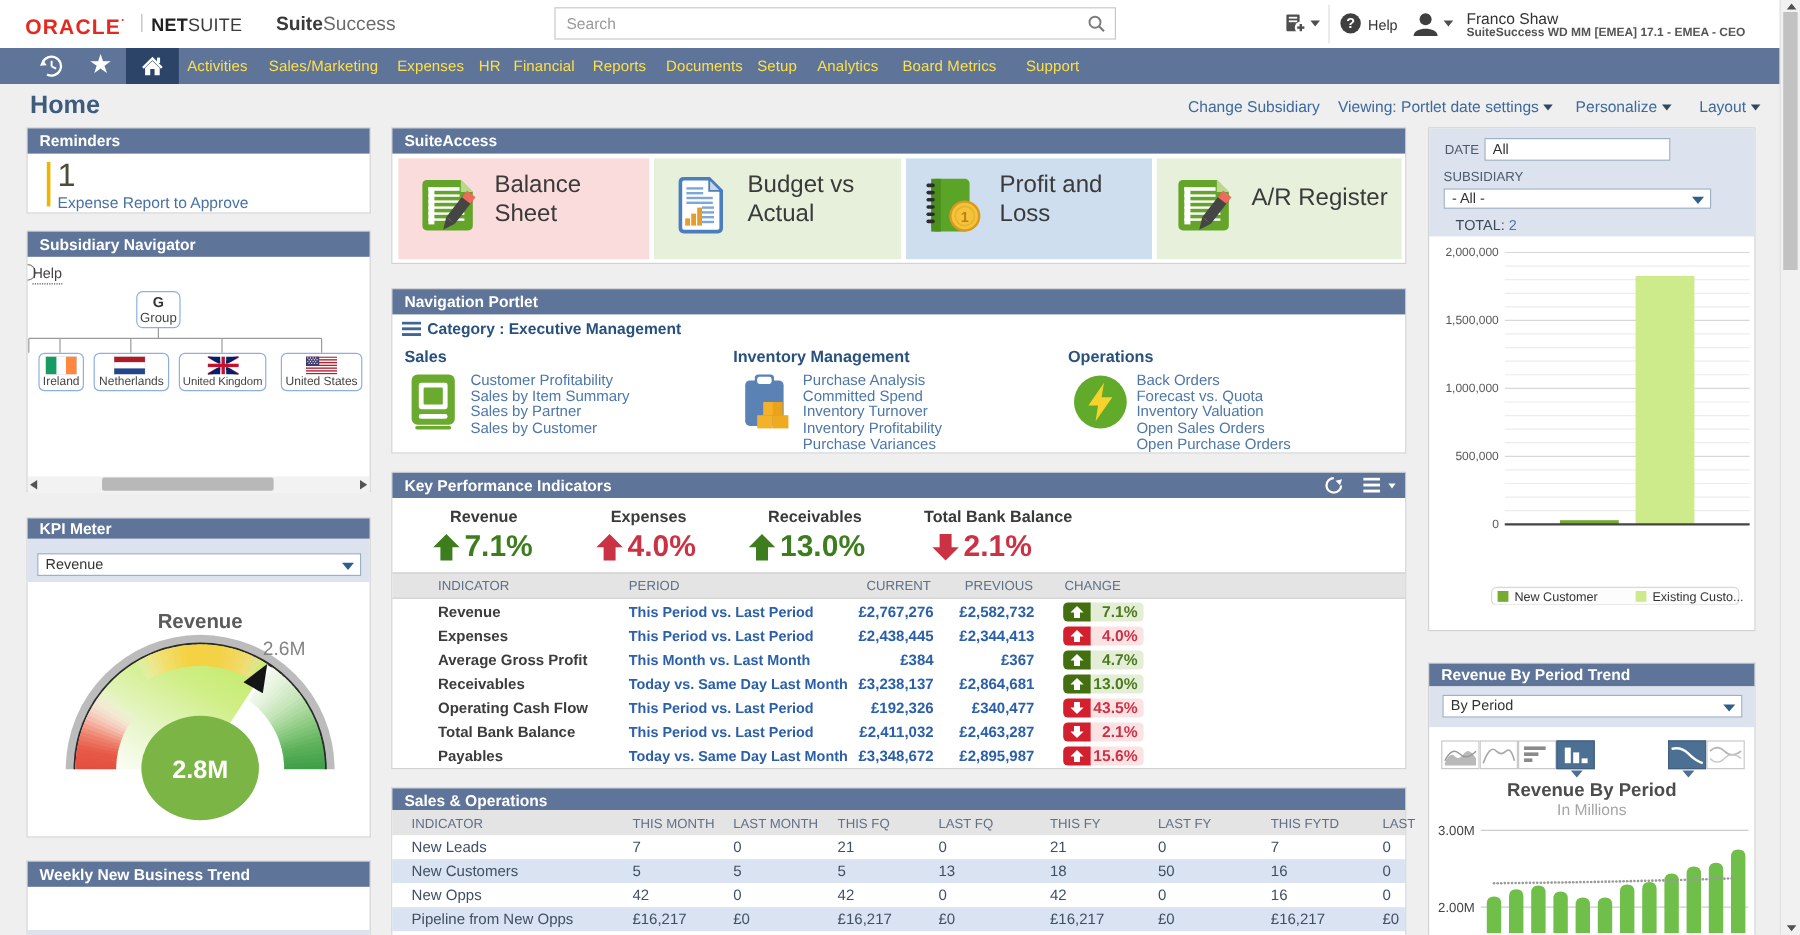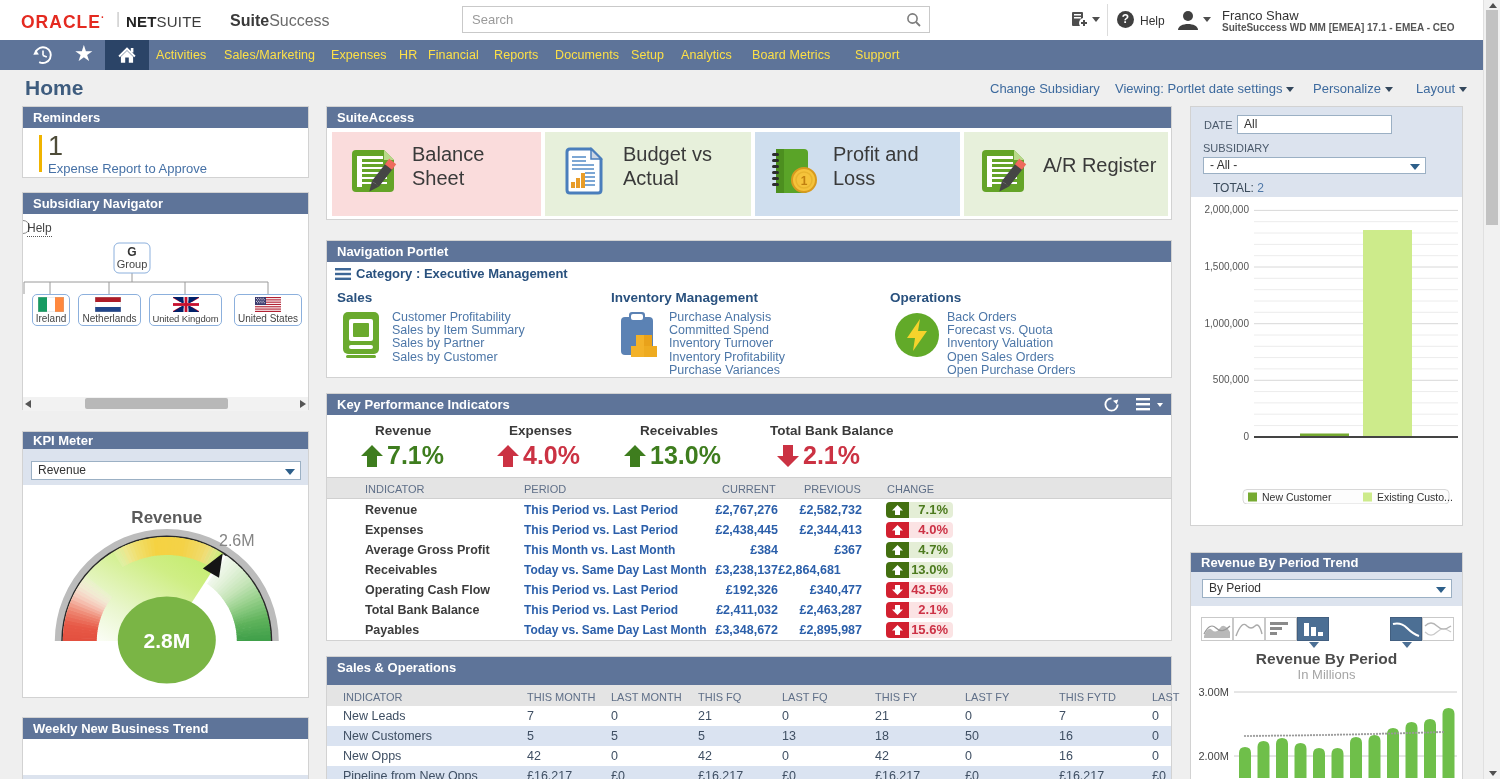--- a/index.html
+++ b/index.html
@@ -515,21 +515,21 @@
 <span class="abs" style="left:430px;top:3px;width:105px;text-align:right;font-size:12.5px;font-weight:bold;color:#2b5faa;">£367</span>
 <span class="abs" style="left:559px;top:2px;width:23px;height:16px;background:#436f10;border-radius:4px 0 0 4px;"><svg width="23" height="16" viewBox="0 0 16 16" preserveAspectRatio="xMidYMid meet">
             <path d="M8 3 L13.5 8.5 L10.5 8.5 L10.5 13 L5.5 13 L5.5 8.5 L2.5 8.5 Z" fill="#fff"></path>
           </svg></span>
 <span class="abs" style="left:582px;top:2px;width:44px;height:16px;background:#e4eed6;border-radius:0 4px 4px 0;font-size:13px;font-weight:bold;color:#4c7a1e;text-align:right;line-height:16px;padding-right:5px;">4.7%</span>
 </div>
 <div class="abs" style="left:0;top:145px;width:844px;height:20px;">
 <span class="abs" style="left:38px;top:3px;font-size:12.5px;font-weight:bold;color:#3c3c3c;">Receivables</span>
 <span class="abs" style="left:197px;top:3px;font-size:12px;font-weight:bold;color:#2b5faa;">Today vs. Same Day Last Month</span>
 <span class="abs" style="left:330px;top:3px;width:121px;text-align:right;font-size:12.5px;font-weight:bold;color:#2b5faa;">£3,238,137</span>
-<span class="abs" style="left:430px;top:3px;width:105px;text-align:center;font-size:12.5px;font-weight:bold;color:#2b5faa;">£2,864,681</span>
+<span class="abs" style="left:430px;top:3px;width:105px;text-align:right;font-size:12.5px;font-weight:bold;color:#2b5faa;">£2,864,681</span>
 <span class="abs" style="left:559px;top:2px;width:23px;height:16px;background:#436f10;border-radius:4px 0 0 4px;"><svg width="23" height="16" viewBox="0 0 16 16" preserveAspectRatio="xMidYMid meet">
             <path d="M8 3 L13.5 8.5 L10.5 8.5 L10.5 13 L5.5 13 L5.5 8.5 L2.5 8.5 Z" fill="#fff"></path>
           </svg></span>
 <span class="abs" style="left:582px;top:2px;width:44px;height:16px;background:#e4eed6;border-radius:0 4px 4px 0;font-size:13px;font-weight:bold;color:#4c7a1e;text-align:right;line-height:16px;padding-right:5px;">13.0%</span>
 </div>
 <div class="abs" style="left:0;top:165px;width:993px;height:20px;">
 <span class="abs" style="left:38px;top:3px;font-size:12.5px;font-weight:bold;color:#3c3c3c;">Operating Cash Flow</span>
 <span class="abs" style="left:197px;top:3px;font-size:12px;font-weight:bold;color:#2b5faa;">This Period vs. Last Period</span>
 <span class="abs" style="left:330px;top:3px;width:121px;text-align:right;font-size:12.5px;font-weight:bold;color:#2b5faa;">£192,326</span>
 <span class="abs" style="left:430px;top:3px;width:105px;text-align:right;font-size:12.5px;font-weight:bold;color:#2b5faa;">£340,477</span>
@@ -555,21 +555,21 @@
 <span class="abs" style="left:430px;top:3px;width:105px;text-align:right;font-size:12.5px;font-weight:bold;color:#2b5faa;">£2,895,987</span>
 <span class="abs" style="left:559px;top:2px;width:23px;height:16px;background:#d2202f;border-radius:4px 0 0 4px;"><svg width="23" height="16" viewBox="0 0 16 16" preserveAspectRatio="xMidYMid meet">
             <path d="M8 3 L13.5 8.5 L10.5 8.5 L10.5 13 L5.5 13 L5.5 8.5 L2.5 8.5 Z" fill="#fff"></path>
           </svg></span>
 <span class="abs" style="left:582px;top:2px;width:44px;height:16px;background:#fbe3e4;border-radius:0 4px 4px 0;font-size:13px;font-weight:bold;color:#cc3145;text-align:right;line-height:16px;padding-right:5px;">15.6%</span>
 </div>
   </div>
 </div>
 
 <div class="portlet" style="left:326px;top:656px;width:846px;height:123px;border-bottom:none;">
-  <div class="phead" style="height:28px;line-height:22px;">Sales &amp; Operations</div>
+  <div class="phead" style="height:18px;line-height:22px;">Sales &amp; Operations</div>
   <div style="position:relative;">
     <div class="abs" style="left:0;top:0;width:844px;height:23px;background:#e4e4e4;font-size:11px;color:#5f6f88;">
       <span class="abs" style="left:16px;top:6px;">INDICATOR</span>
       <span class="abs" style="left:200px;top:6px;">THIS MONTH</span>
       <span class="abs" style="left:284px;top:6px;">LAST MONTH</span>
       <span class="abs" style="left:371px;top:6px;">THIS FQ</span>
       <span class="abs" style="left:455px;top:6px;">LAST FQ</span>
       <span class="abs" style="left:548px;top:6px;">THIS FY</span>
       <span class="abs" style="left:638px;top:6px;">LAST FY</span>
       <span class="abs" style="left:732px;top:6px;">THIS FYTD</span>

